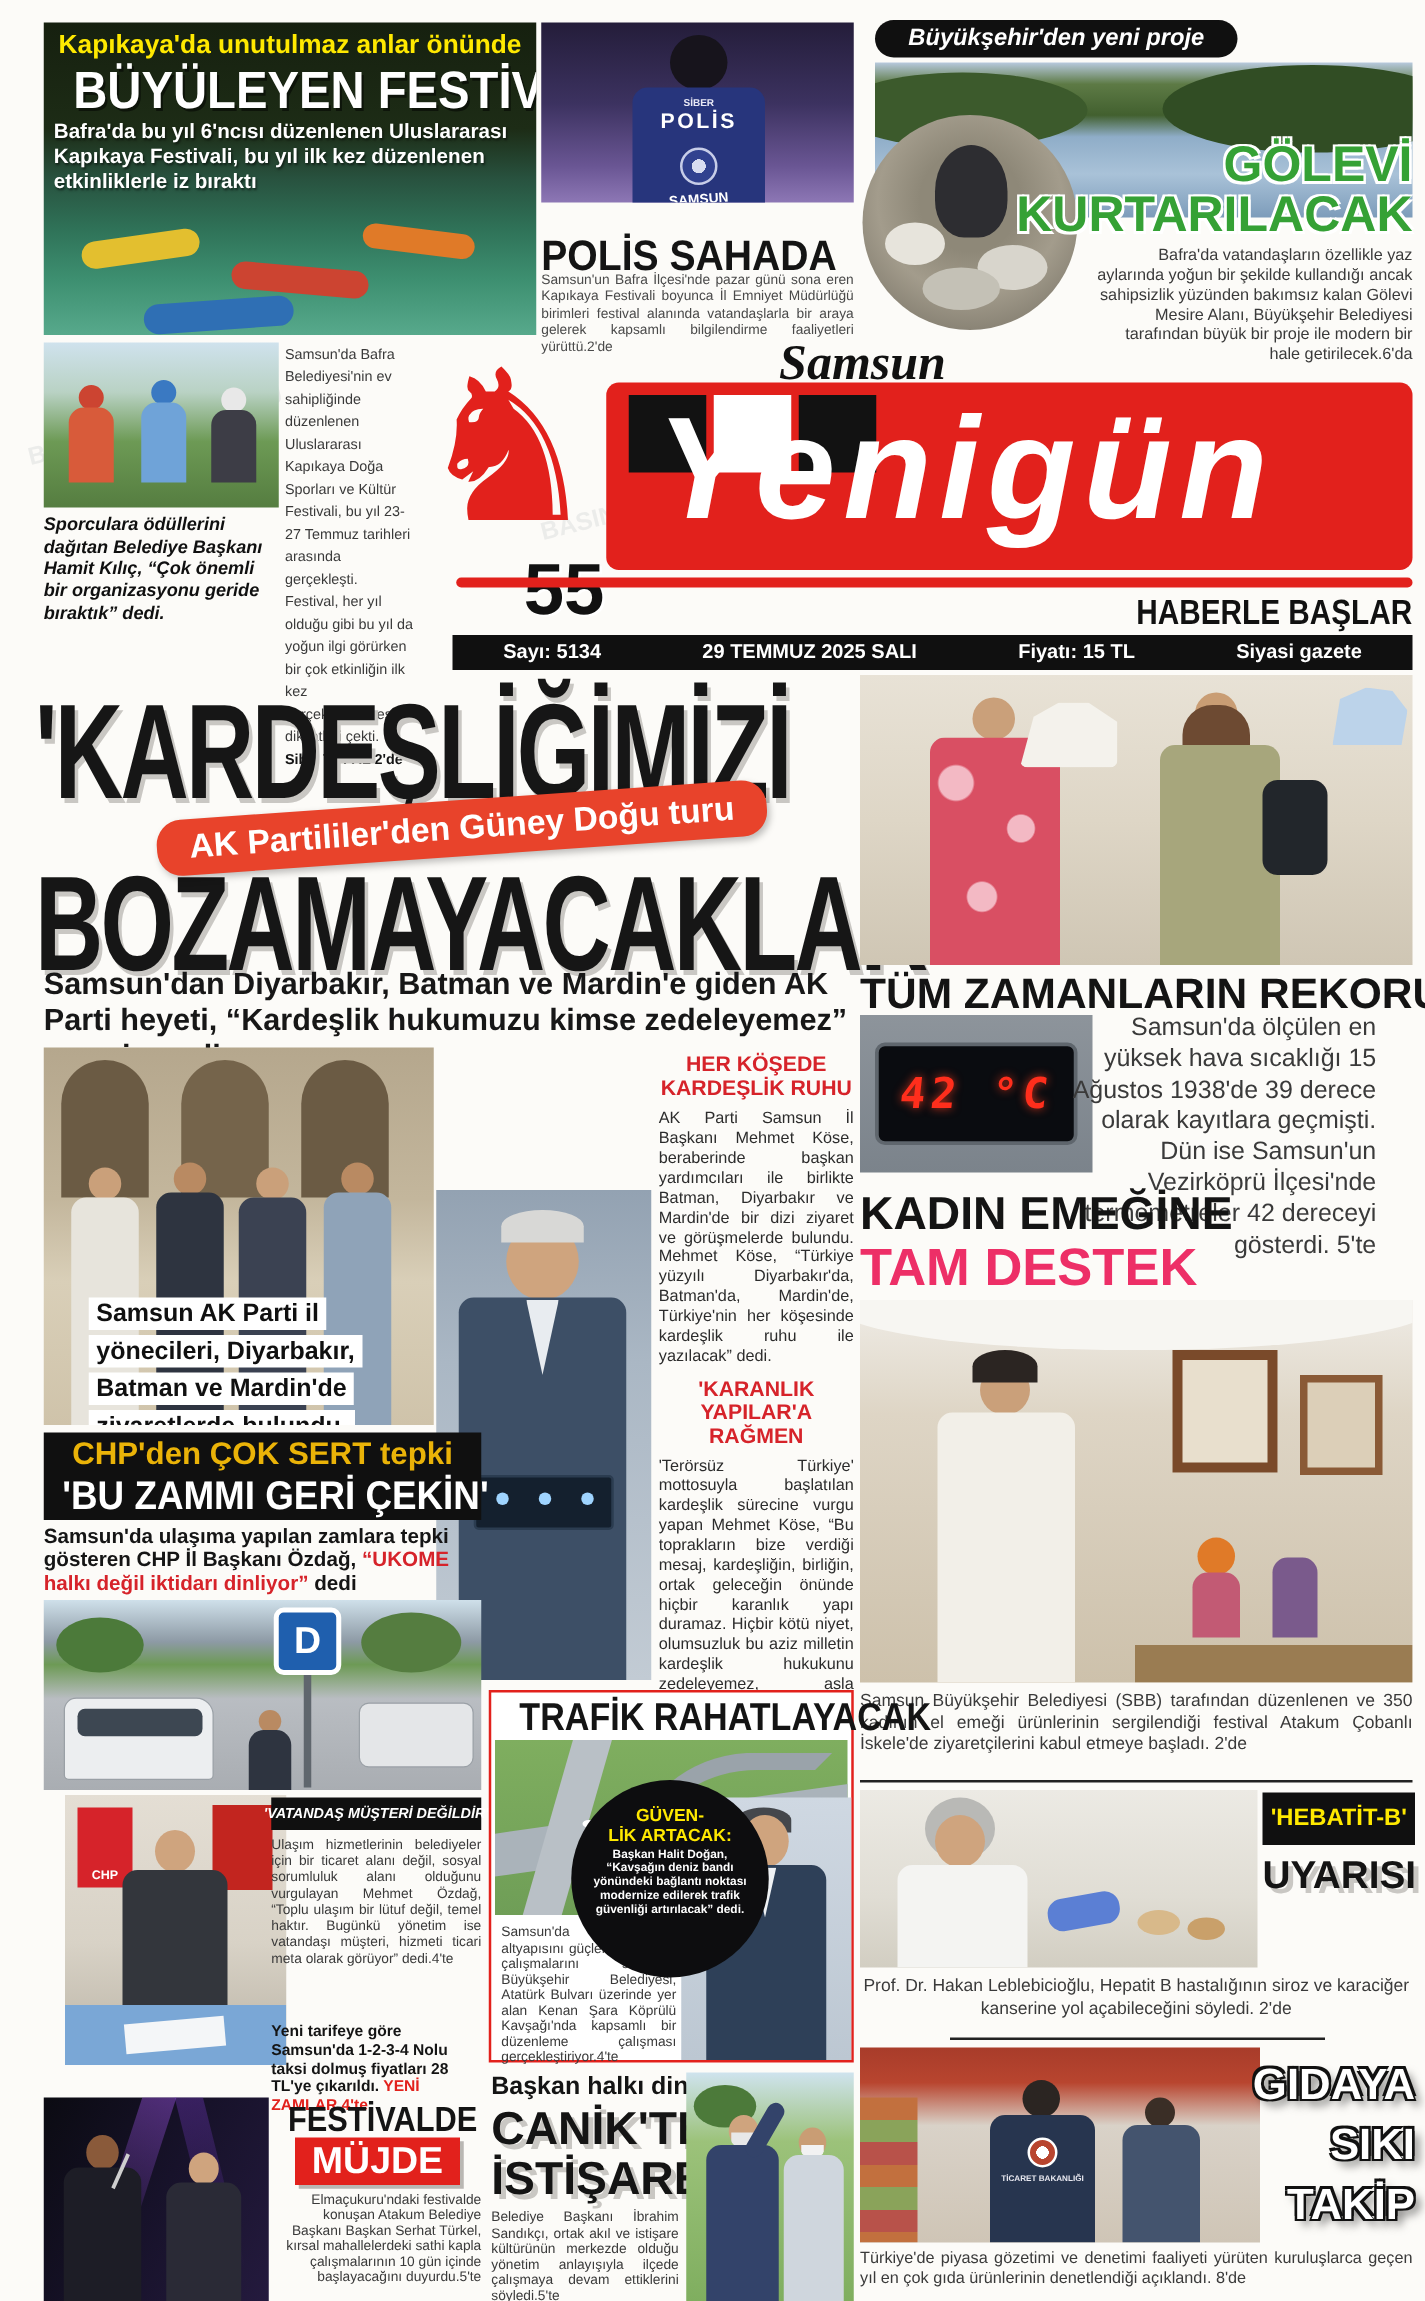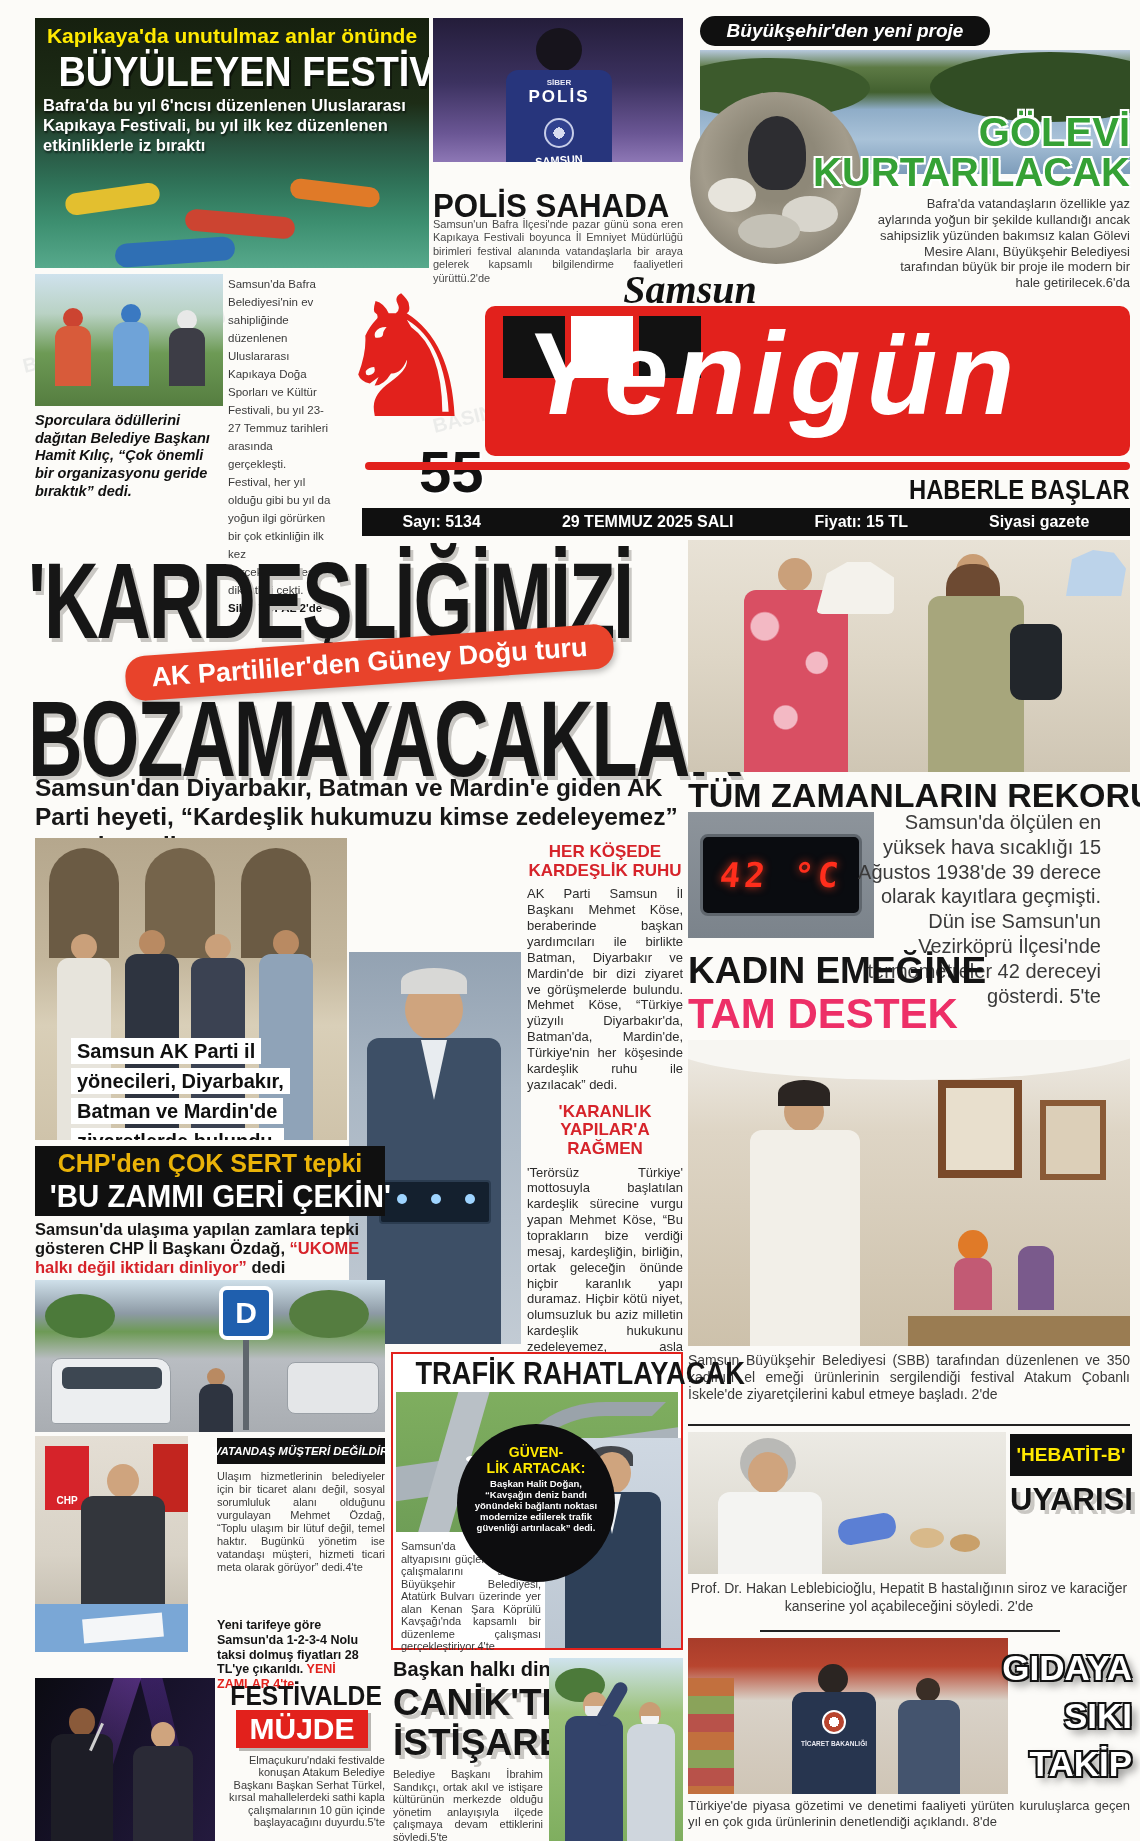--- a/index.html
+++ b/index.html
@@ -255,21 +255,21 @@
     <div class="abs" style="left:184px;top:6px;width:54px;height:54px;background:#1f5fae;border:4px solid #fff;border-radius:8px;display:flex;align-items:center;justify-content:center">
       <span style="color:#fff;font-weight:900;font-size:30px">D</span>
     </div>
     <div class="abs" style="left:16px;top:78px;width:120px;height:66px;background:#eceef0;border-radius:10px 14px 4px 4px;border:1px solid #9aa0a6">
       <div class="abs" style="left:10px;top:8px;width:100px;height:22px;background:#3d4752;border-radius:6px"></div>
     </div>
     <div class="abs" style="left:252px;top:82px;width:92px;height:52px;background:#e4e6e8;border-radius:8px;border:1px solid #9aa0a6"></div>
     <div class="headc" style="left:172px;top:88px;width:18px;height:18px;background:#b98a62"></div>
     <div class="person" style="left:164px;top:104px;width:34px;height:48px;background:#2e3440"></div>
   </div>
-  <div class="ph" style="left:35px;top:1436px;width:153px;height:216px;background:linear-gradient(180deg,#e4ded4 0%,#d8d2c6 55%,#b9b2a4 100%)">
+  <div class="ph" style="left:52px;top:1436px;width:177px;height:216px;background:linear-gradient(180deg,#e4ded4 0%,#d8d2c6 55%,#b9b2a4 100%)">
     <div class="abs" style="left:10px;top:10px;width:44px;height:64px;background:#d6232a;display:flex;align-items:flex-end;justify-content:center">
       <span style="color:#fff;font-size:10px;font-weight:900;margin-bottom:4px">CHP</span>
     </div>
     <div class="abs" style="left:118px;top:8px;width:48px;height:68px;background:#c2251f"></div>
     <div class="headc" style="left:72px;top:28px;width:32px;height:34px;background:#cfa47e"></div>
     <div class="person" style="left:46px;top:60px;width:84px;height:112px;background:#33363c"></div>
     <div class="abs" style="left:0;top:168px;width:177px;height:48px;background:#7aa7d6">
       <div class="abs" style="left:48px;top:12px;width:80px;height:24px;background:#f4f6f8;transform:rotate(-5deg)"></div>
     </div>
   </div>

